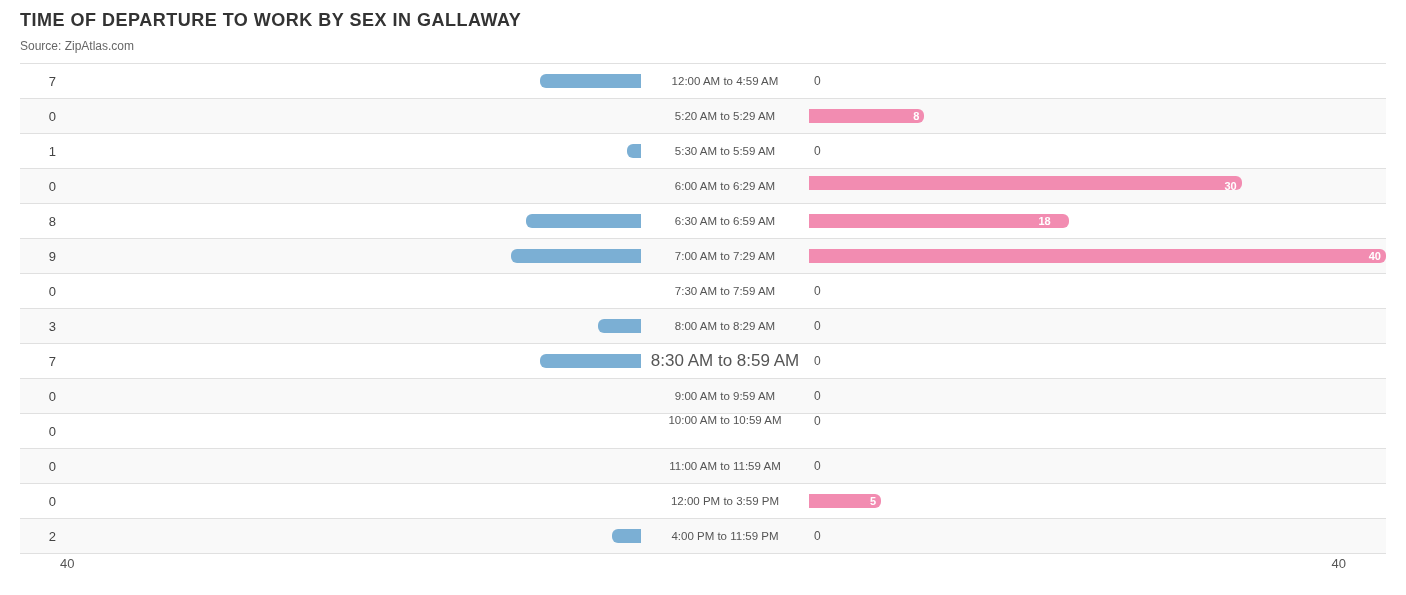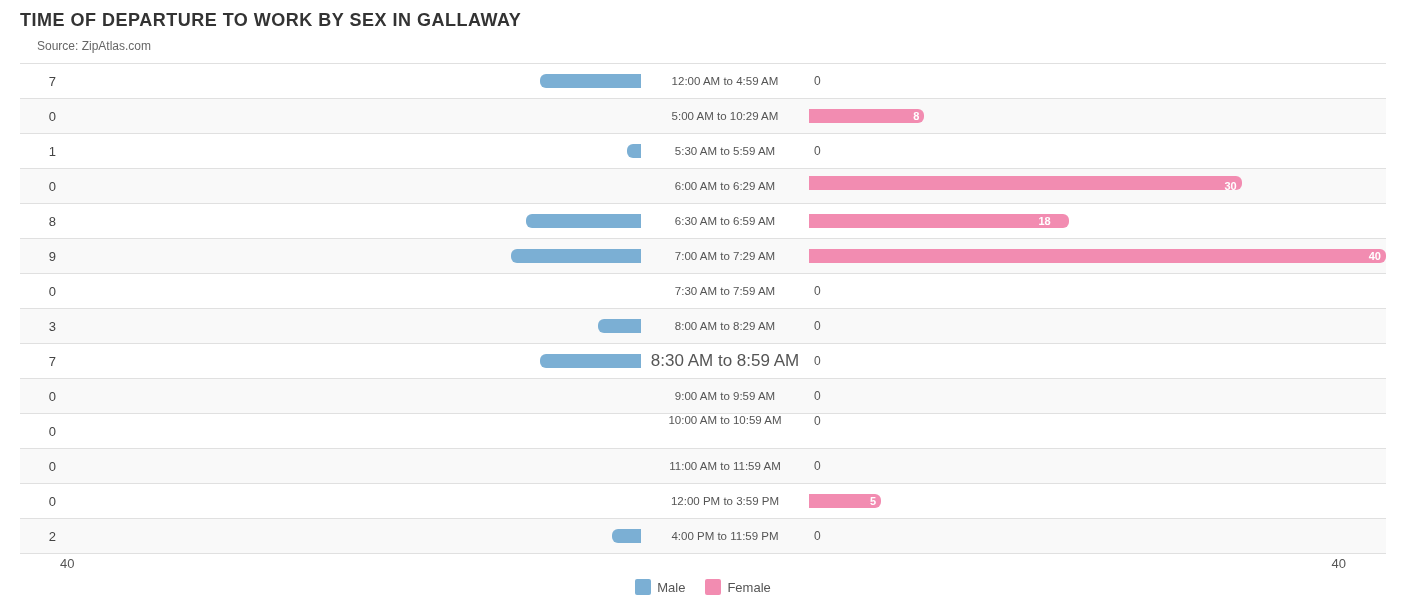--- a/index.html
+++ b/index.html
@@ -15,21 +15,20 @@
       font-weight: bold;
       color: #333;
       margin-bottom: 4px;
       letter-spacing: 0.5px;
     }
     .source {
       font-size: 12px;
       color: #666;
       text-align: right;
       margin-bottom: 8px;
-      margin-left: 17px;
     }
     .legend {
       display: flex;
       justify-content: center;
       align-items: center;
       gap: 20px;
       margin-top: 8px;
     }
     .legend-item {
       display: flex;
@@ -99,21 +98,21 @@
       </div>
     </div>
     <div style="width:0px;"></div>
   </div>
       <div class="data-row alt">
     <div class="col-left-num">0</div>
     <div style="flex:1; display:flex; align-items:center; height:34px;">
       <div style="flex:1; display:flex; justify-content:flex-end; align-items:center; height:14px; padding-right:2px;">
         <div style="width:0%; height:14px; background:#7bafd4; border-radius:6px 0 0 6px; min-width:0px;"></div>
       </div>
-      <div style="width:164px; text-align:center; font-size:11.5px; color:#555; flex-shrink:0; white-space:nowrap;">5:00 AM to 10:29 AM</div>
+      <div style="width:164px; text-align:center; font-size:11.5px; color:#555; flex-shrink:0; white-space:nowrap;">5:20 AM to 5:29 AM</div>
       <div style="flex:1; display:flex; justify-content:flex-start; align-items:center; height:14px; padding-left:2px;">
         <div style="position:relative; height:14px; width:20%; min-width:3px;">
           <div style="width:100%; height:14px; background:#f28cb1; border-radius:0 6px 6px 0; position:absolute; top:0; left:0;"></div>
           <span style="position:absolute;right:5px;top:50%;transform:translateY(-50%);font-size:11px;font-weight:bold;color:#fff;z-index:3;">8</span>
         </div>
 
       </div>
     </div>
     <div style="width:0px;"></div>
   </div>
@@ -321,23 +320,13 @@
     </div>
     <div style="width:0px;"></div>
   </div>
     </div>
 
   <div class="axis-labels">
     <span>40</span>
     <span>40</span>
   </div>
 
-  <div class="legend">
-    <div class="legend-item">
-      <div class="legend-box" id="legend-male-box" style="background: rgb(123, 175, 212);"></div>
-      <span>Male</span>
-    </div>
-    <div class="legend-item">
-      <div class="legend-box" id="legend-female-box" style="background: rgb(242, 140, 177);"></div>
-      <span>Female</span>
-    </div>
-  </div>
 </div>
 
 </body></html>

